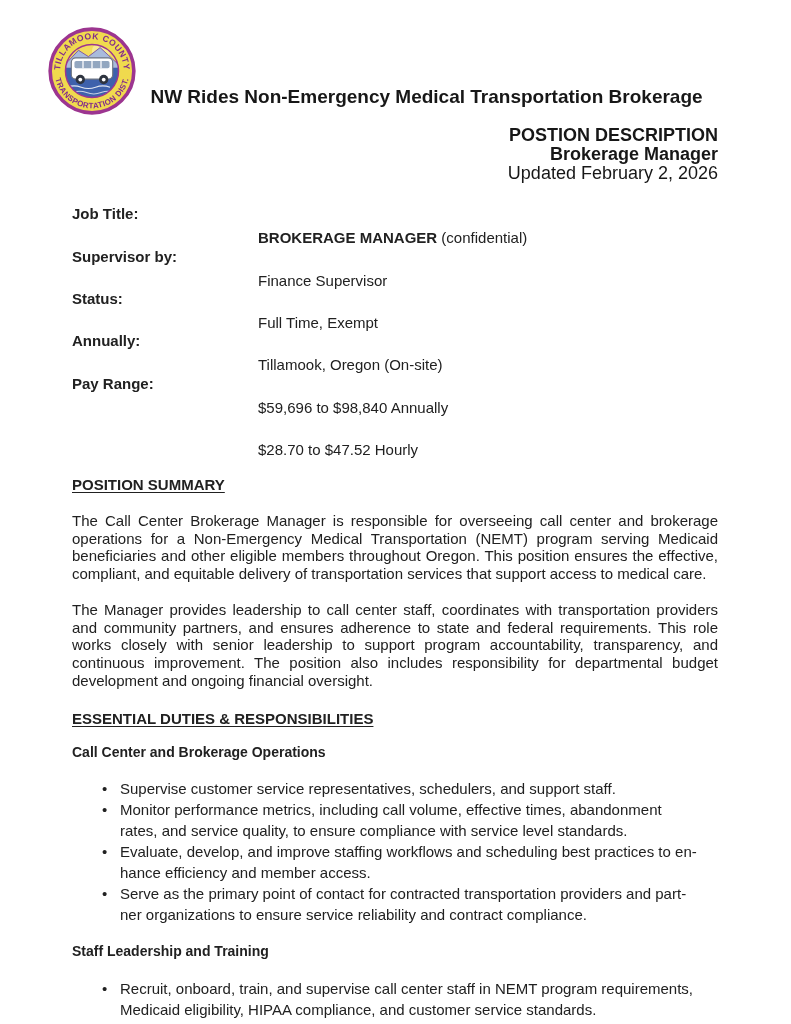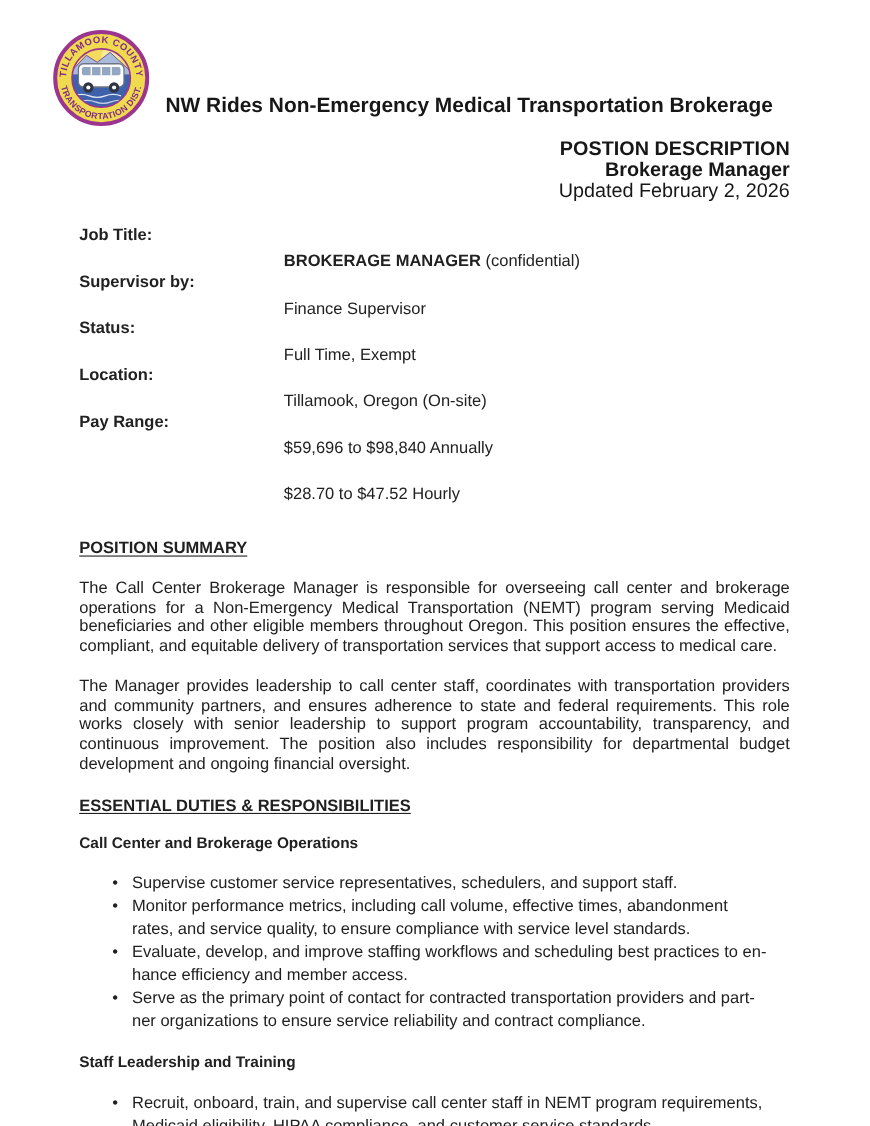--- a/index.html
+++ b/index.html
@@ -46,21 +46,21 @@
   .bold { font-weight: bold; }
   .pre { white-space: pre-wrap; }
   .section-heading {
     margin: 0;
     font-size: 15px;
     font-weight: bold;
     line-height: 17.8px;
     text-decoration: underline;
     text-underline-offset: 2px;
   }
-  .mt-summary { margin-top: 31px; }
+  .mt-summary { margin-top: 17px; }
   .mt-duties  { margin-top: 20px; }
   .body-par {
     margin: 17.8px 0 0 0;
     text-align: justify;
     line-height: 17.8px;
   }
   .sub-heading {
     margin: 16.5px 0 0 0;
     font-size: 14px;
     font-weight: bold;
@@ -147,21 +147,21 @@
     </div>
     <div class="job-row">
       <div class="job-label">Supervisor by:</div>
       <div class="job-value">Finance Supervisor</div>
     </div>
     <div class="job-row">
       <div class="job-label">Status:</div>
       <div class="job-value">Full Time, Exempt</div>
     </div>
     <div class="job-row">
-      <div class="job-label">Location:</div>
+      <div class="job-label">Annually:</div>
       <div class="job-value">Tillamook, Oregon (On-site)</div>
     </div>
     <div class="job-row">
       <div class="job-label">Pay Range:</div>
       <div class="job-value">$59,696 to $98,840 Annually</div>
     </div>
     <div class="job-row">
       <div class="job-label"></div>
       <div class="job-value">$28.70 to $47.52 Hourly</div>
     </div>

